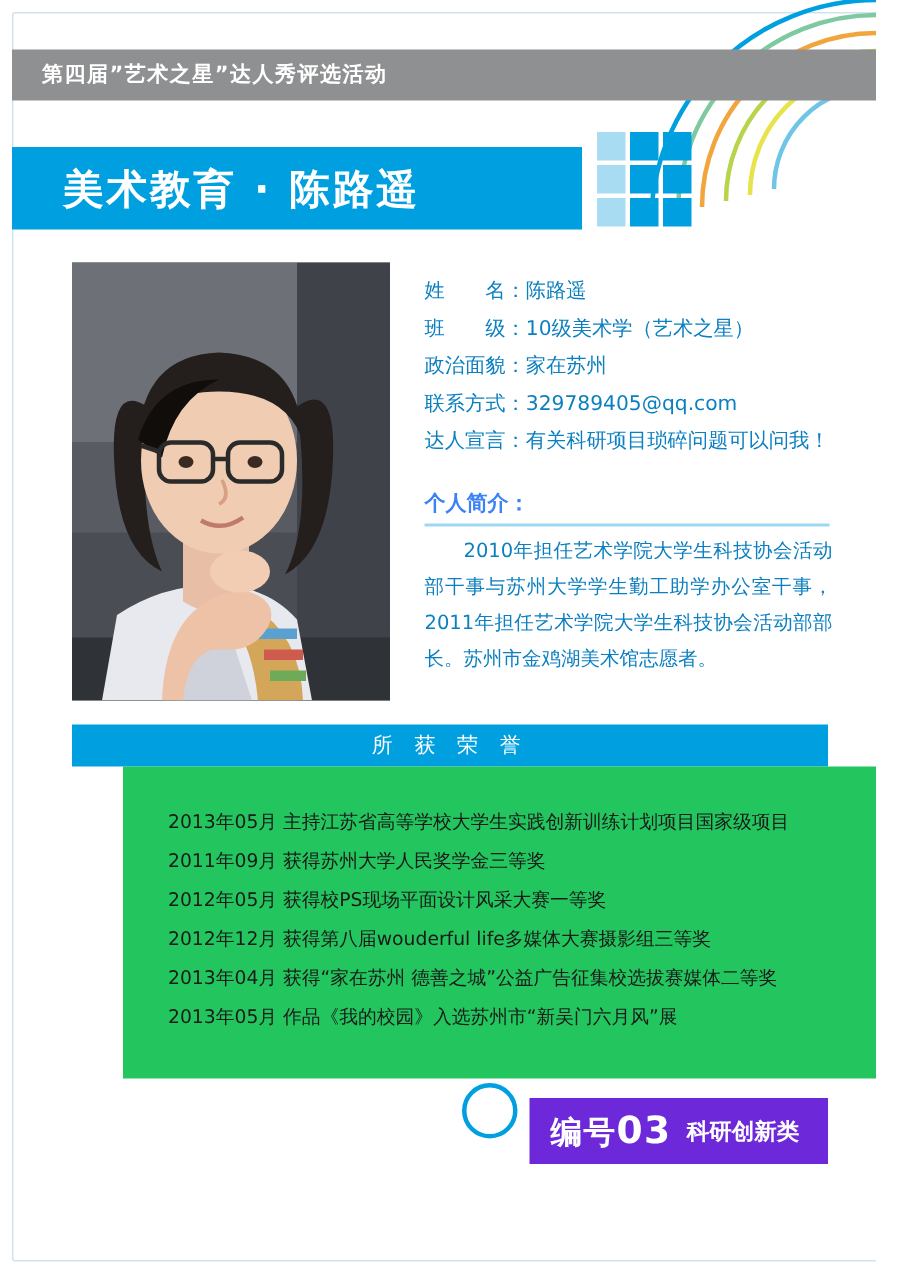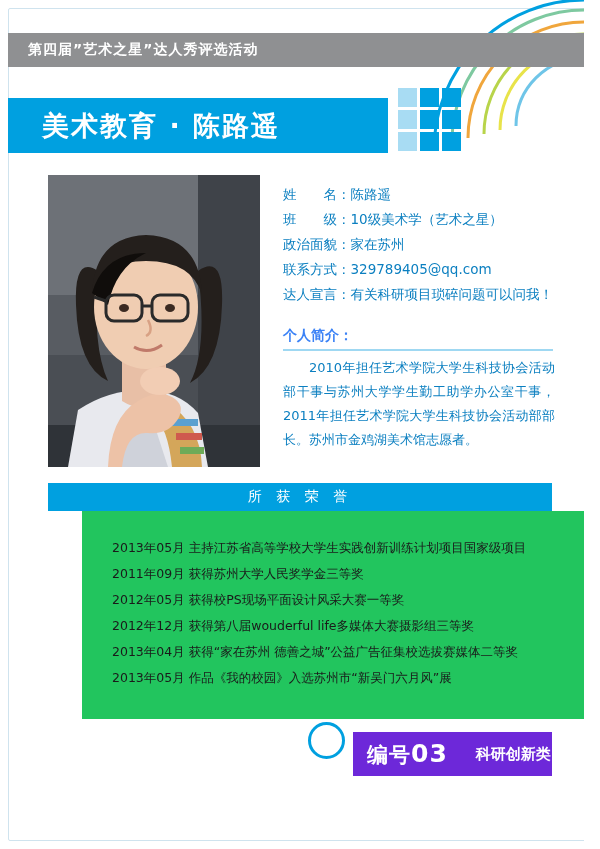--- a/index.html
+++ b/index.html
@@ -173,21 +173,21 @@
     align-items: center;
   }
   .numbar .num {
     margin-left: 14px;
     font-size: 21px;
     font-weight: 700;
     letter-spacing: 1px;
   }
   .numbar .num b { font-size: 25px; }
   .numbar .cat {
-    margin-left: 28px;
+    margin-left: 10px;
     font-size: 15px;
     font-weight: 700;
   }
 </style>
 </head>
 <body>
 
 <div id="poster">
 
   <div class="frame"></div>

